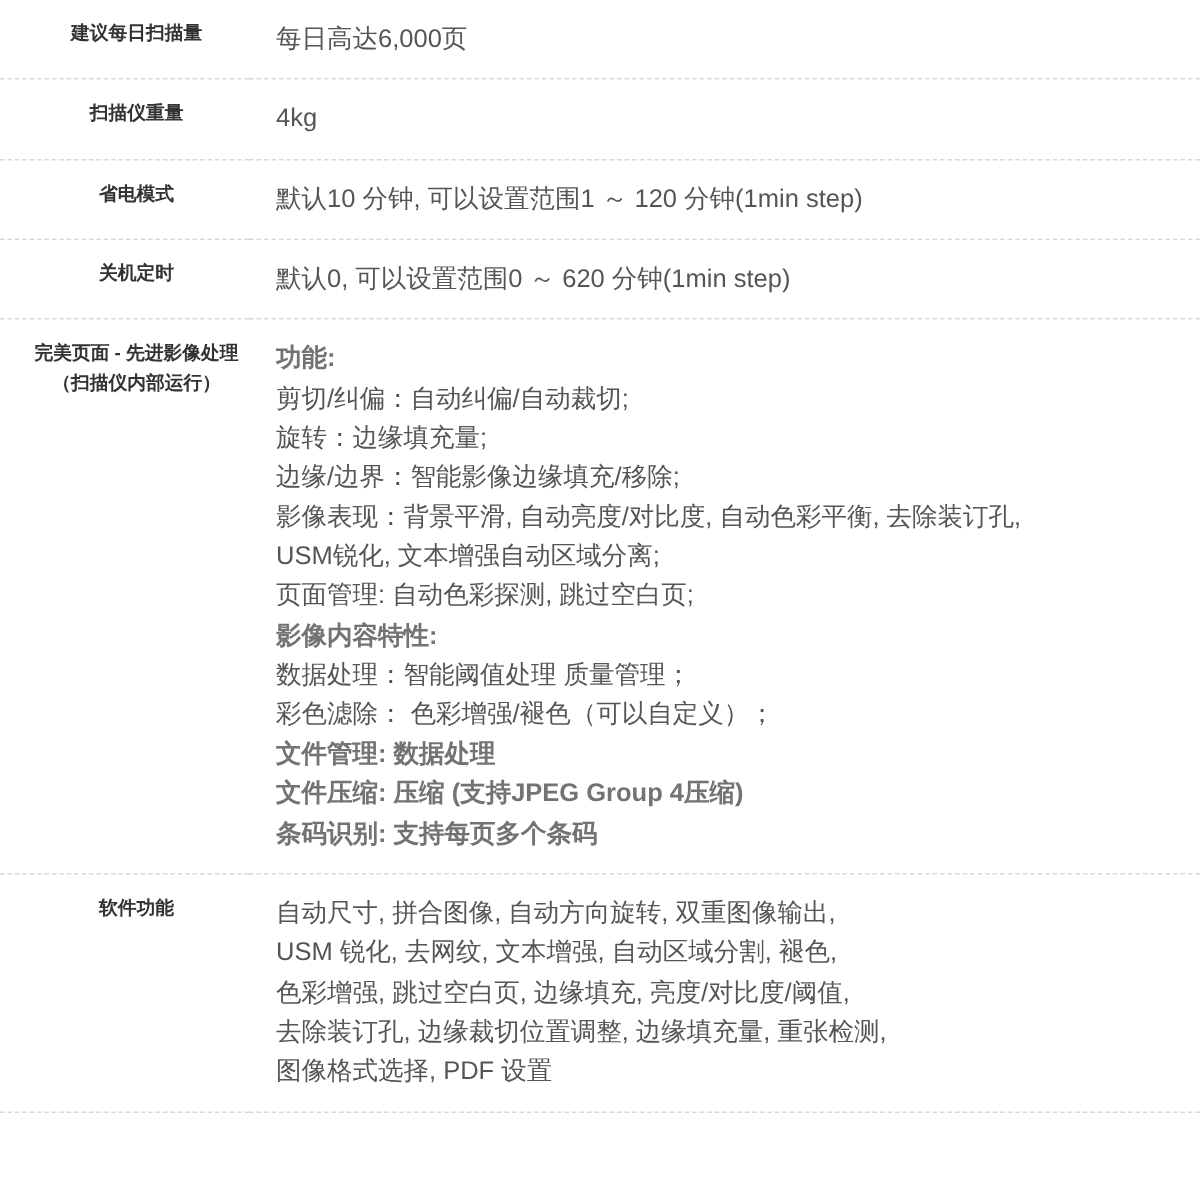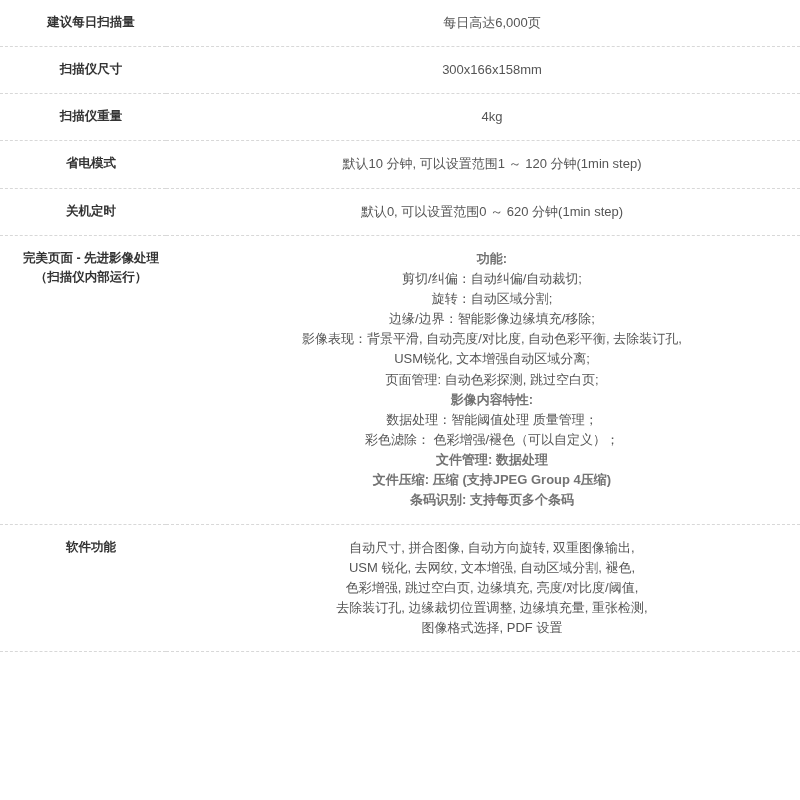--- a/index.html
+++ b/index.html
@@ -32,22 +32,21 @@
     width: 150px;
     padding-left: 16px;
     color: #333333;
     font-weight: bold;
     font-size: 12.5px;
     text-align: center;
   }
   td.value {
     padding-left: 18px;
     color: #555555;
-    font-size: 13px;
-    text-align: center;
+    font-size: 17px;
   }
   .line { display: block; }
   .sub-head {
     font-weight: bold;
     color: #737373;
     display: block;
   }
   .tight { line-height: 1.55; }
 </style>
 </head>
@@ -58,28 +57,20 @@
 
     <tr>
       <td class="label">
         <span class="line">建议每日扫描量</span>
       </td>
       <td class="value">
         <span class="line">每日高达6,000页</span>
       </td>
     </tr>
 
-    <tr>
-      <td class="label">
-        <span class="line">扫描仪尺寸</span>
-      </td>
-      <td class="value">
-        <span class="line">300x166x158mm</span>
-      </td>
-    </tr>
 
     <tr>
       <td class="label">
         <span class="line">扫描仪重量</span>
       </td>
       <td class="value">
         <span class="line">4kg</span>
       </td>
     </tr>
 
@@ -104,21 +95,21 @@
 
 
     <tr>
       <td class="label">
         <span class="line">完美页面 - 先进影像处理</span>
         <span class="line">（扫描仪内部运行）</span>
       </td>
       <td class="value tight">
         <span class="sub-head">功能:</span>
         <span class="line">剪切/纠偏：自动纠偏/自动裁切;</span>
-        <span class="line">旋转：自动区域分割;</span>
+        <span class="line">旋转：边缘填充量;</span>
         <span class="line">边缘/边界：智能影像边缘填充/移除;</span>
         <span class="line">影像表现：背景平滑, 自动亮度/对比度, 自动色彩平衡, 去除装订孔,</span>
         <span class="line">USM锐化, 文本增强自动区域分离;</span>
         <span class="line">页面管理: 自动色彩探测, 跳过空白页;</span>
         <span class="sub-head">影像内容特性:</span>
         <span class="line">数据处理：智能阈值处理 质量管理；</span>
         <span class="line">彩色滤除： 色彩增强/褪色（可以自定义）；</span>
         <span class="sub-head">文件管理: 数据处理</span>
         <span class="sub-head">文件压缩: 压缩 (支持JPEG Group 4压缩)</span>
         <span class="sub-head">条码识别: 支持每页多个条码</span>

